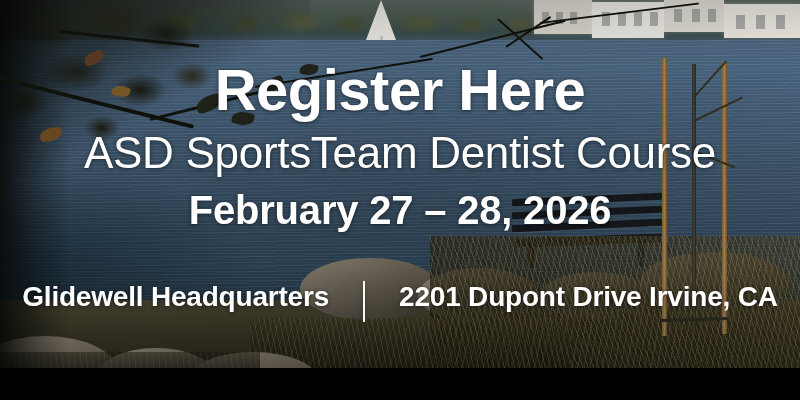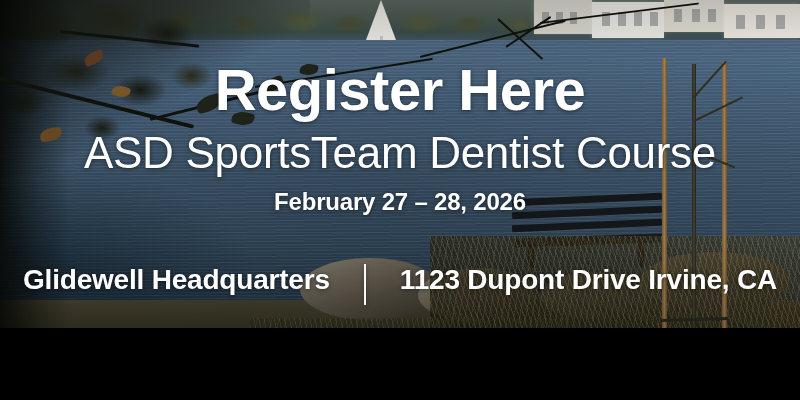--- a/index.html
+++ b/index.html
@@ -6,21 +6,21 @@
 
   html, body {
     width:800px; height:400px;
     background:#000;
     font-family:"Liberation Sans", sans-serif;
     overflow:hidden;
   }
 
   #banner {
     position:relative;
-    width:800px; height:328px;
+    width:800px; height:368px;
     overflow:hidden;
     background:#2f4358;
   }
 
   
   .photo { position:absolute; inset:0; overflow:hidden; }
 
   
   .shore {
     position:absolute; left:0; top:0; width:100%; height:44px;
@@ -268,21 +268,21 @@
   .ln-register {
     margin-top:60px;
     font-size:58px; font-weight:700; letter-spacing:-0.5px; line-height:1.03;
   }
   .ln-course {
     margin-top:10px;
     font-size:44px; font-weight:400; letter-spacing:-0.3px; line-height:1.05;
   }
   .ln-date {
     margin-top:13px;
-    font-size:24px; font-weight:700; letter-spacing:-0.2px; line-height:1.05;text-align:center;
+    font-size:40px; font-weight:700; letter-spacing:-0.2px; line-height:1.05;text-align:center;
   }
   .ln-venue {
     margin-top:50px;
     display:flex; align-items:flex-start; justify-content:center; gap:34px;
     font-size:28px; font-weight:700; letter-spacing:-0.2px;
   }
   .venue-divider {
     display:inline-block; width:2px; height:41px;
     background:#fff; opacity:.96;
     box-shadow:0 1px 4px rgba(0,0,0,.4);
@@ -380,17 +380,17 @@
     <div class="vignette"></div>
   </div>
 
   <div class="overlay">
     <div class="ln-register">Register Here</div>
     <div class="ln-course">ASD SportsTeam Dentist Course</div>
     <div class="ln-date">February 27 – 28, 2026</div>
     <div class="ln-venue">
       <span>Glidewell Headquarters</span>
       <span class="venue-divider"></span>
-      <span>1123 Dupont Drive Irvine, CA</span>
+      <span>2201 Dupont Drive Irvine, CA</span>
     </div>
   </div>
 
 </div>
 
 </body></html>

